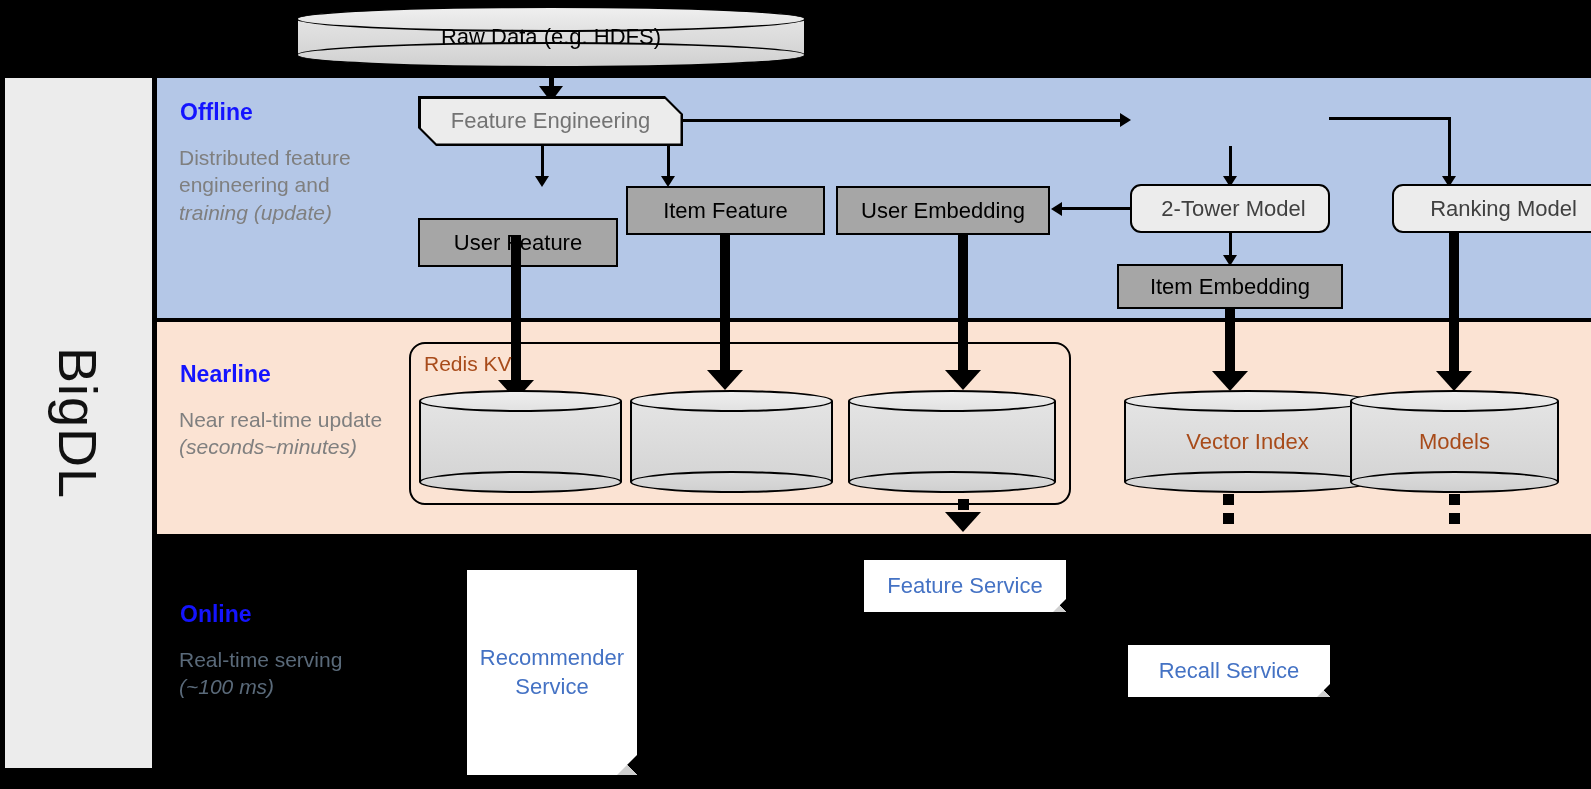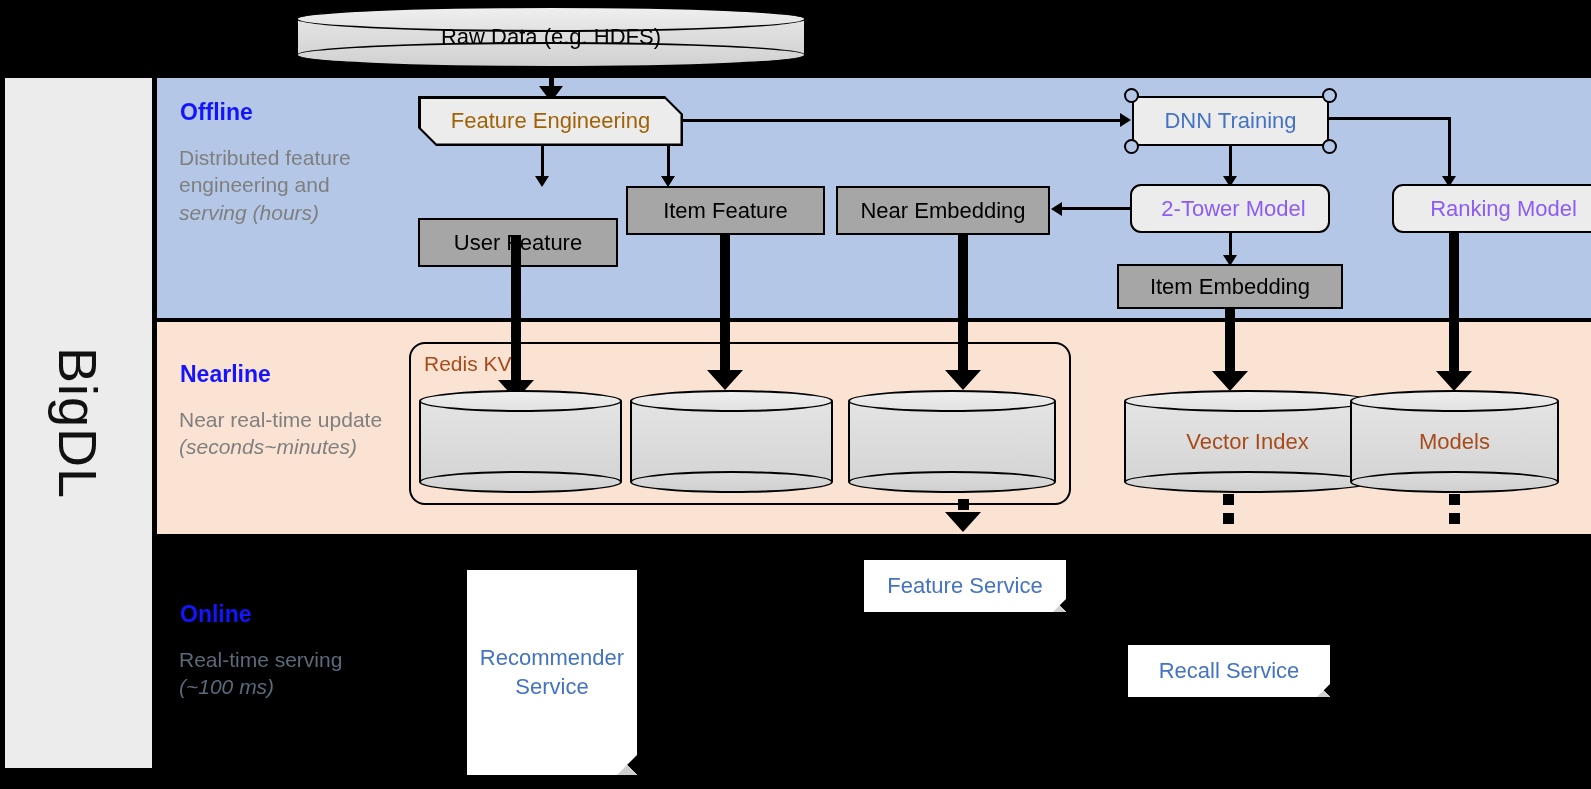--- a/index.html
+++ b/index.html
@@ -45,31 +45,31 @@
   .node { position:absolute; display:flex; align-items:center; justify-content:center;
           text-align:center; line-height:1.15; }
 
   
   .gray-box {
     background:#a6a6a6; border:2.5px solid #000; color:#000; font-size:22px;
   }
   
   .proc-box { background:#ececec; border:2.5px solid #000; font-size:22px; }
   .proc-box.rounded { border-radius:11px; }
-  .proc-box.green-text { color:#8b5cf6;padding-left:7px; }
+  .proc-box.green-text { color:#404040;padding-left:7px; }
 
   
   #n-feature-engineering {
     clip-path: polygon(0 0, calc(100% - 18px) 0, 100% 18px, 100% 100%, 18px 100%, 0 calc(100% - 18px));
     border:none; background:#000;
   }
   #n-feature-engineering .inner {
     position:absolute; inset:2.5px; background:#ececec;
     clip-path: polygon(0 0, calc(100% - 16px) 0, 100% 16px, 100% 100%, 16px 100%, 0 calc(100% - 16px));
-    display:flex; align-items:center; justify-content:center; color:#a16207; font-size:22px;
+    display:flex; align-items:center; justify-content:center; color:#737373; font-size:22px;
   }
   
   #n-dnn-training { border:none; background:transparent; }
   #n-dnn-training .inner {
     position:absolute; inset:0; background:#ececec; border:2.5px solid #000; border-radius:4px;
     display:flex; align-items:center; justify-content:center; color:#4472c4; font-size:22px;
   }
   #n-dnn-training .notch {
     position:absolute; width:15px; height:15px; background:#b4c7e7;
     border:2.5px solid #000; border-radius:50%;
@@ -147,21 +147,21 @@
 
   <div id="bigdl-panel">
     <div id="bigdl-label">
       <span>BigDL</span>
     </div>
   </div>
 
   <div class="band-title" id="offline-title">Offline</div>
   <div class="band-sub" id="offline-sub">
     <span>Distributed feature engineering and</span>
-    <i>serving (hours)</i>
+    <i>training (update)</i>
   </div>
 
   <div class="band-title" id="nearline-title">Nearline</div>
   <div class="band-sub" id="nearline-sub">
     <span>Near real-time update</span>
     <i>(seconds~minutes)</i>
   </div>
 
   <div class="band-title" id="online-title">Online</div>
   <div class="band-sub" id="online-sub">
@@ -179,48 +179,41 @@
   <div class="line" style="left:549px; top:68px; width:5px; height:22px;"></div>
   <div class="arrow-down fat" style="left:539px; top:86px;"></div>
 
   <div class="node" id="n-feature-engineering" style="left:418px; top:96px; width:265px; height:50px;">
     <div class="inner">Feature Engineering</div>
   </div>
 
   <div class="line" style="left:683px; top:119px; width:440px; height:2.5px;"></div>
   <div class="arrow-right" style="left:1120px; top:113px;"></div>
 
-  <div class="node" id="n-dnn-training" style="left:1132px; top:96px; width:197px; height:50px;">
-    <div class="inner">DNN Training</div>
-    <div class="notch tl"></div>
-    <div class="notch bl"></div>
-    <div class="notch tr"></div>
-    <div class="notch br"></div>
-  </div>
 
   <div class="line" style="left:541px; top:146px; width:2.5px; height:33px;"></div>
   <div class="arrow-down" style="left:535px; top:176px;"></div>
   <div class="line" style="left:667px; top:146px; width:2.5px; height:33px;"></div>
   <div class="arrow-down" style="left:661px; top:176px;"></div>
 
   <div class="line" style="left:1229px; top:146px; width:2.5px; height:33px;"></div>
   <div class="arrow-down" style="left:1223px; top:176px;"></div>
 
   <div class="line" style="left:1329px; top:117px; width:121px; height:2.5px;"></div>
   <div class="line" style="left:1448px; top:117px; width:2.5px; height:62px;"></div>
   <div class="arrow-down" style="left:1442px; top:176px;"></div>
 
   <div class="node gray-box" style="left:418px; top:186px; width:200px; height:49px;margin-top:32px;">
     <span>User Feature</span>
   </div>
   <div class="node gray-box" style="left:626px; top:186px; width:199px; height:49px;">
     <span>Item Feature</span>
   </div>
   <div class="node gray-box" style="left:836px; top:186px; width:214px; height:49px;">
-    <span>Near Embedding</span>
+    <span>User Embedding</span>
   </div>
 
   <div class="node proc-box rounded green-text" style="left:1130px; top:184px; width:200px; height:49px;">
     <span>2-Tower Model</span>
   </div>
   <div class="node proc-box rounded green-text" style="left:1392px; top:184px; width:216px; height:49px;">
     <span>Ranking Model</span>
   </div>
 
   <div class="line" style="left:1062px; top:207px; width:70px; height:2.5px;"></div>

